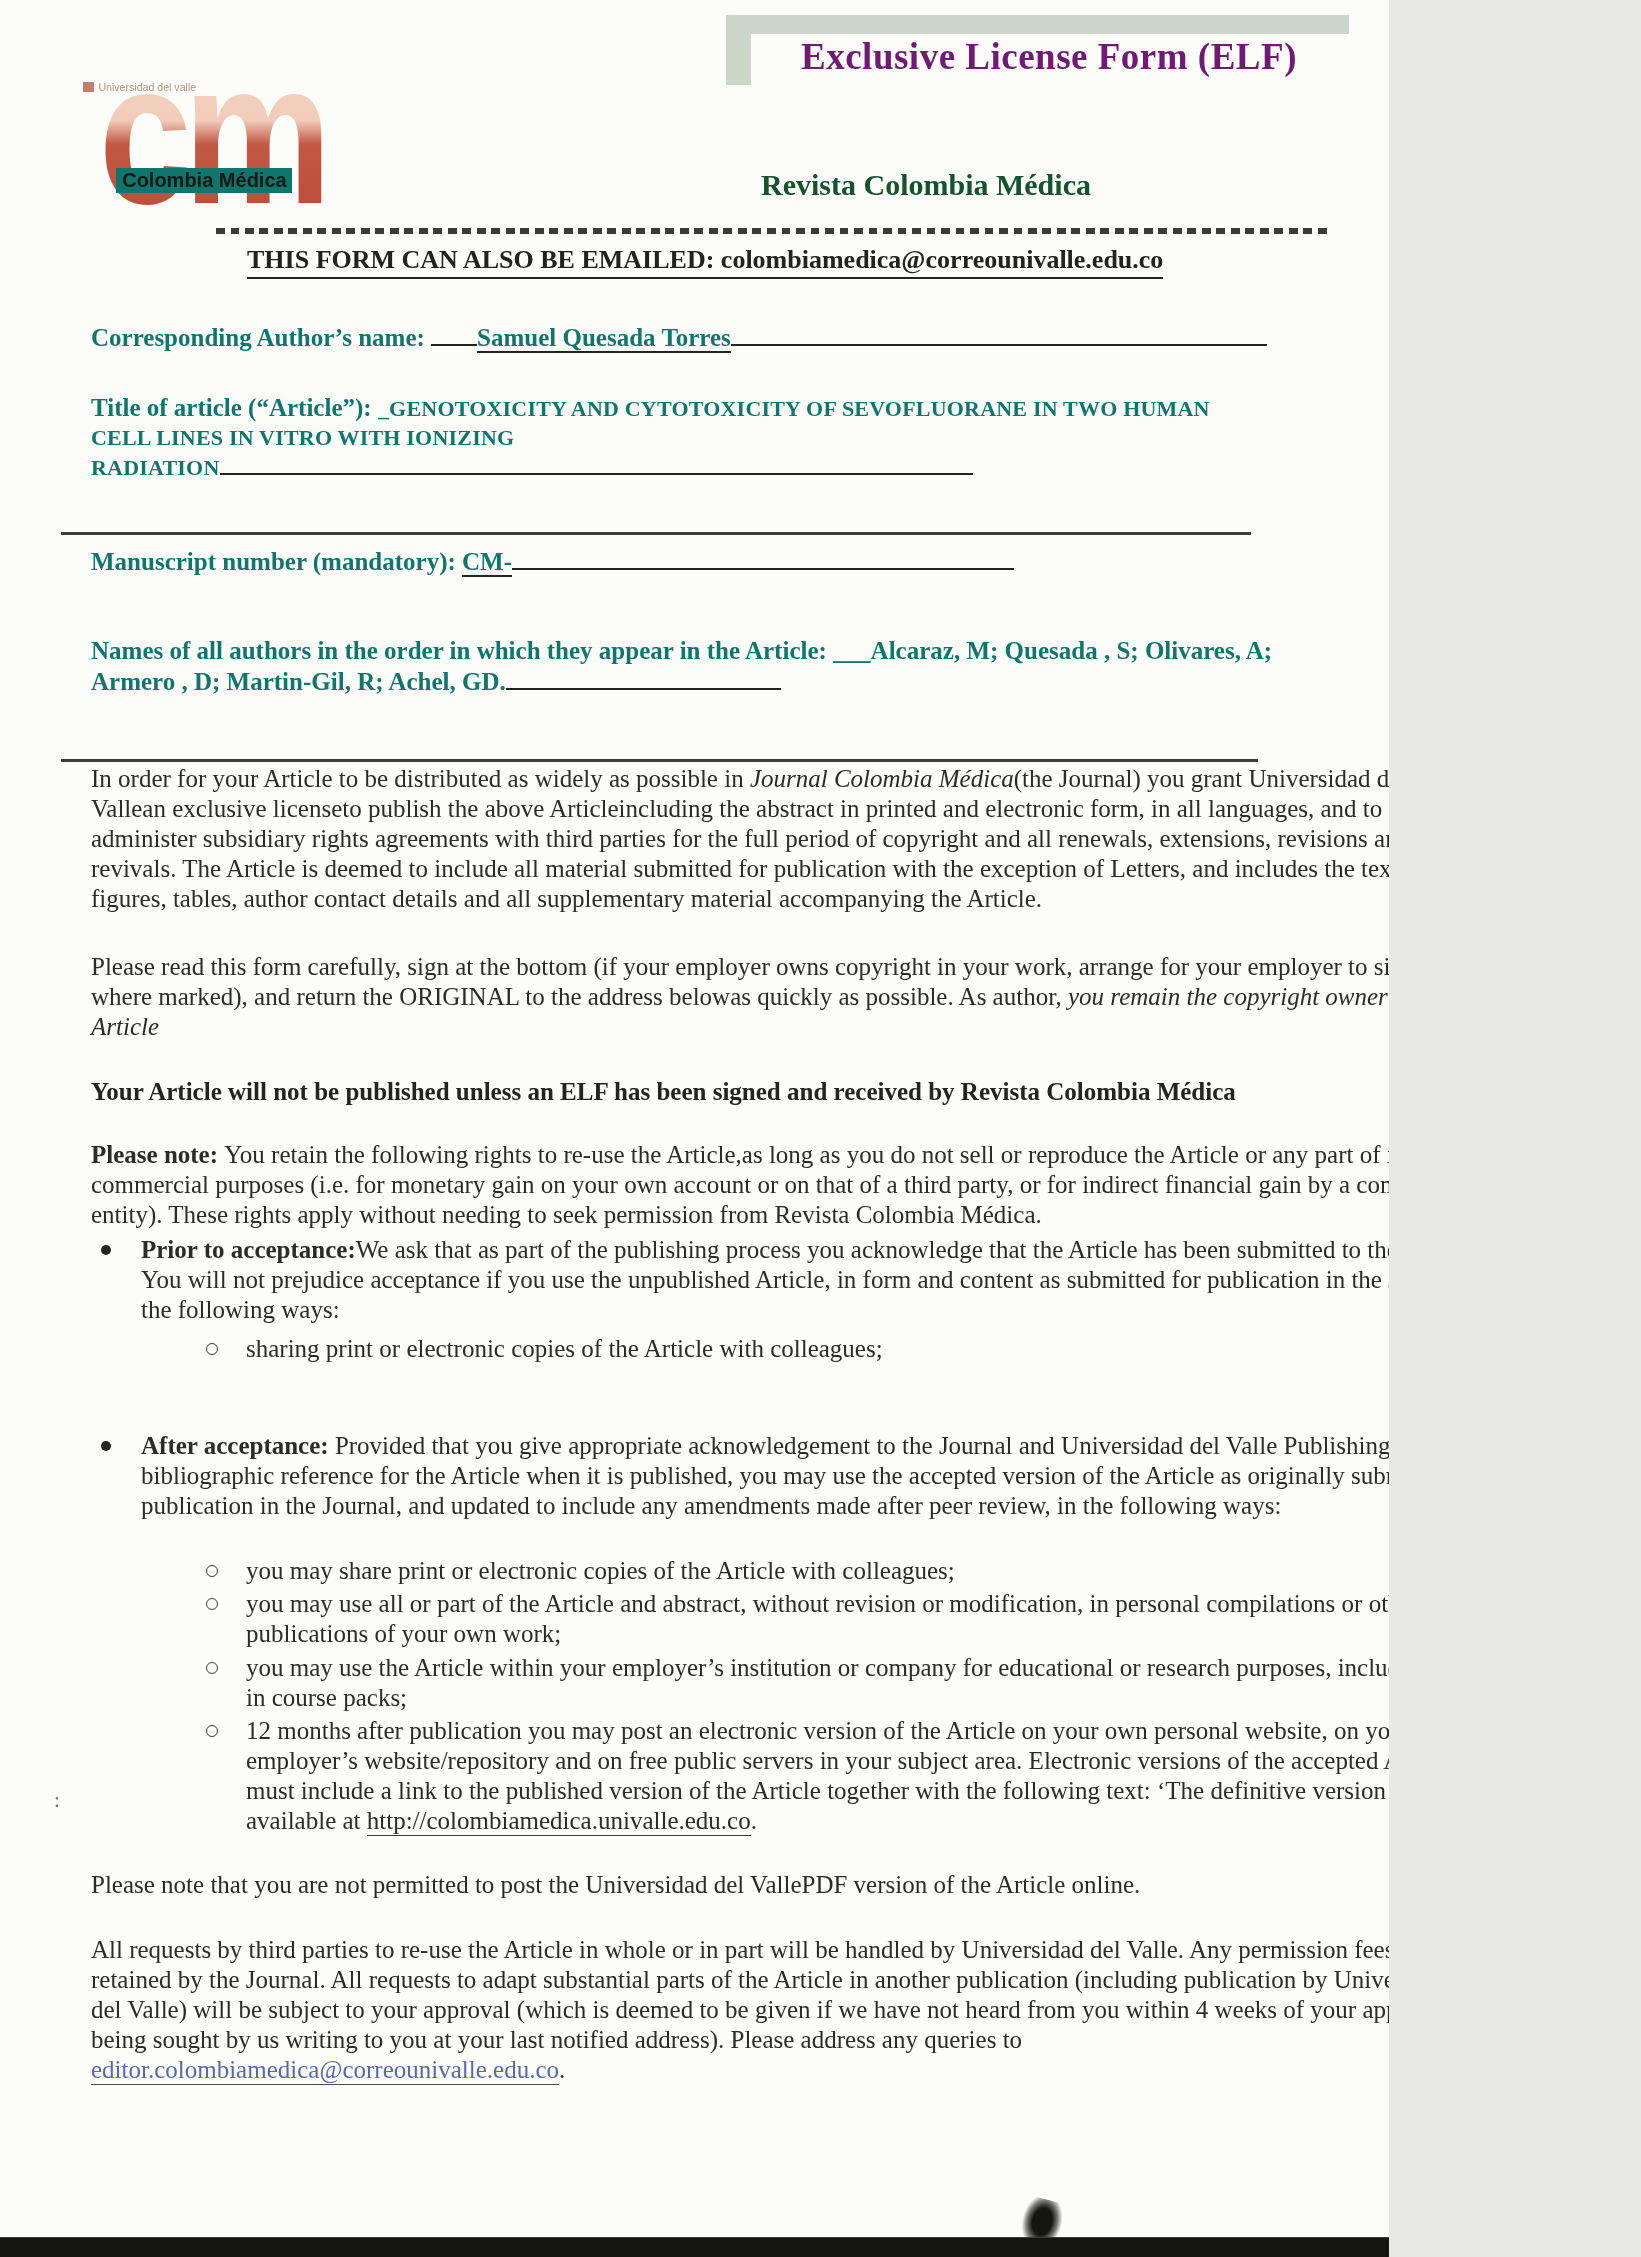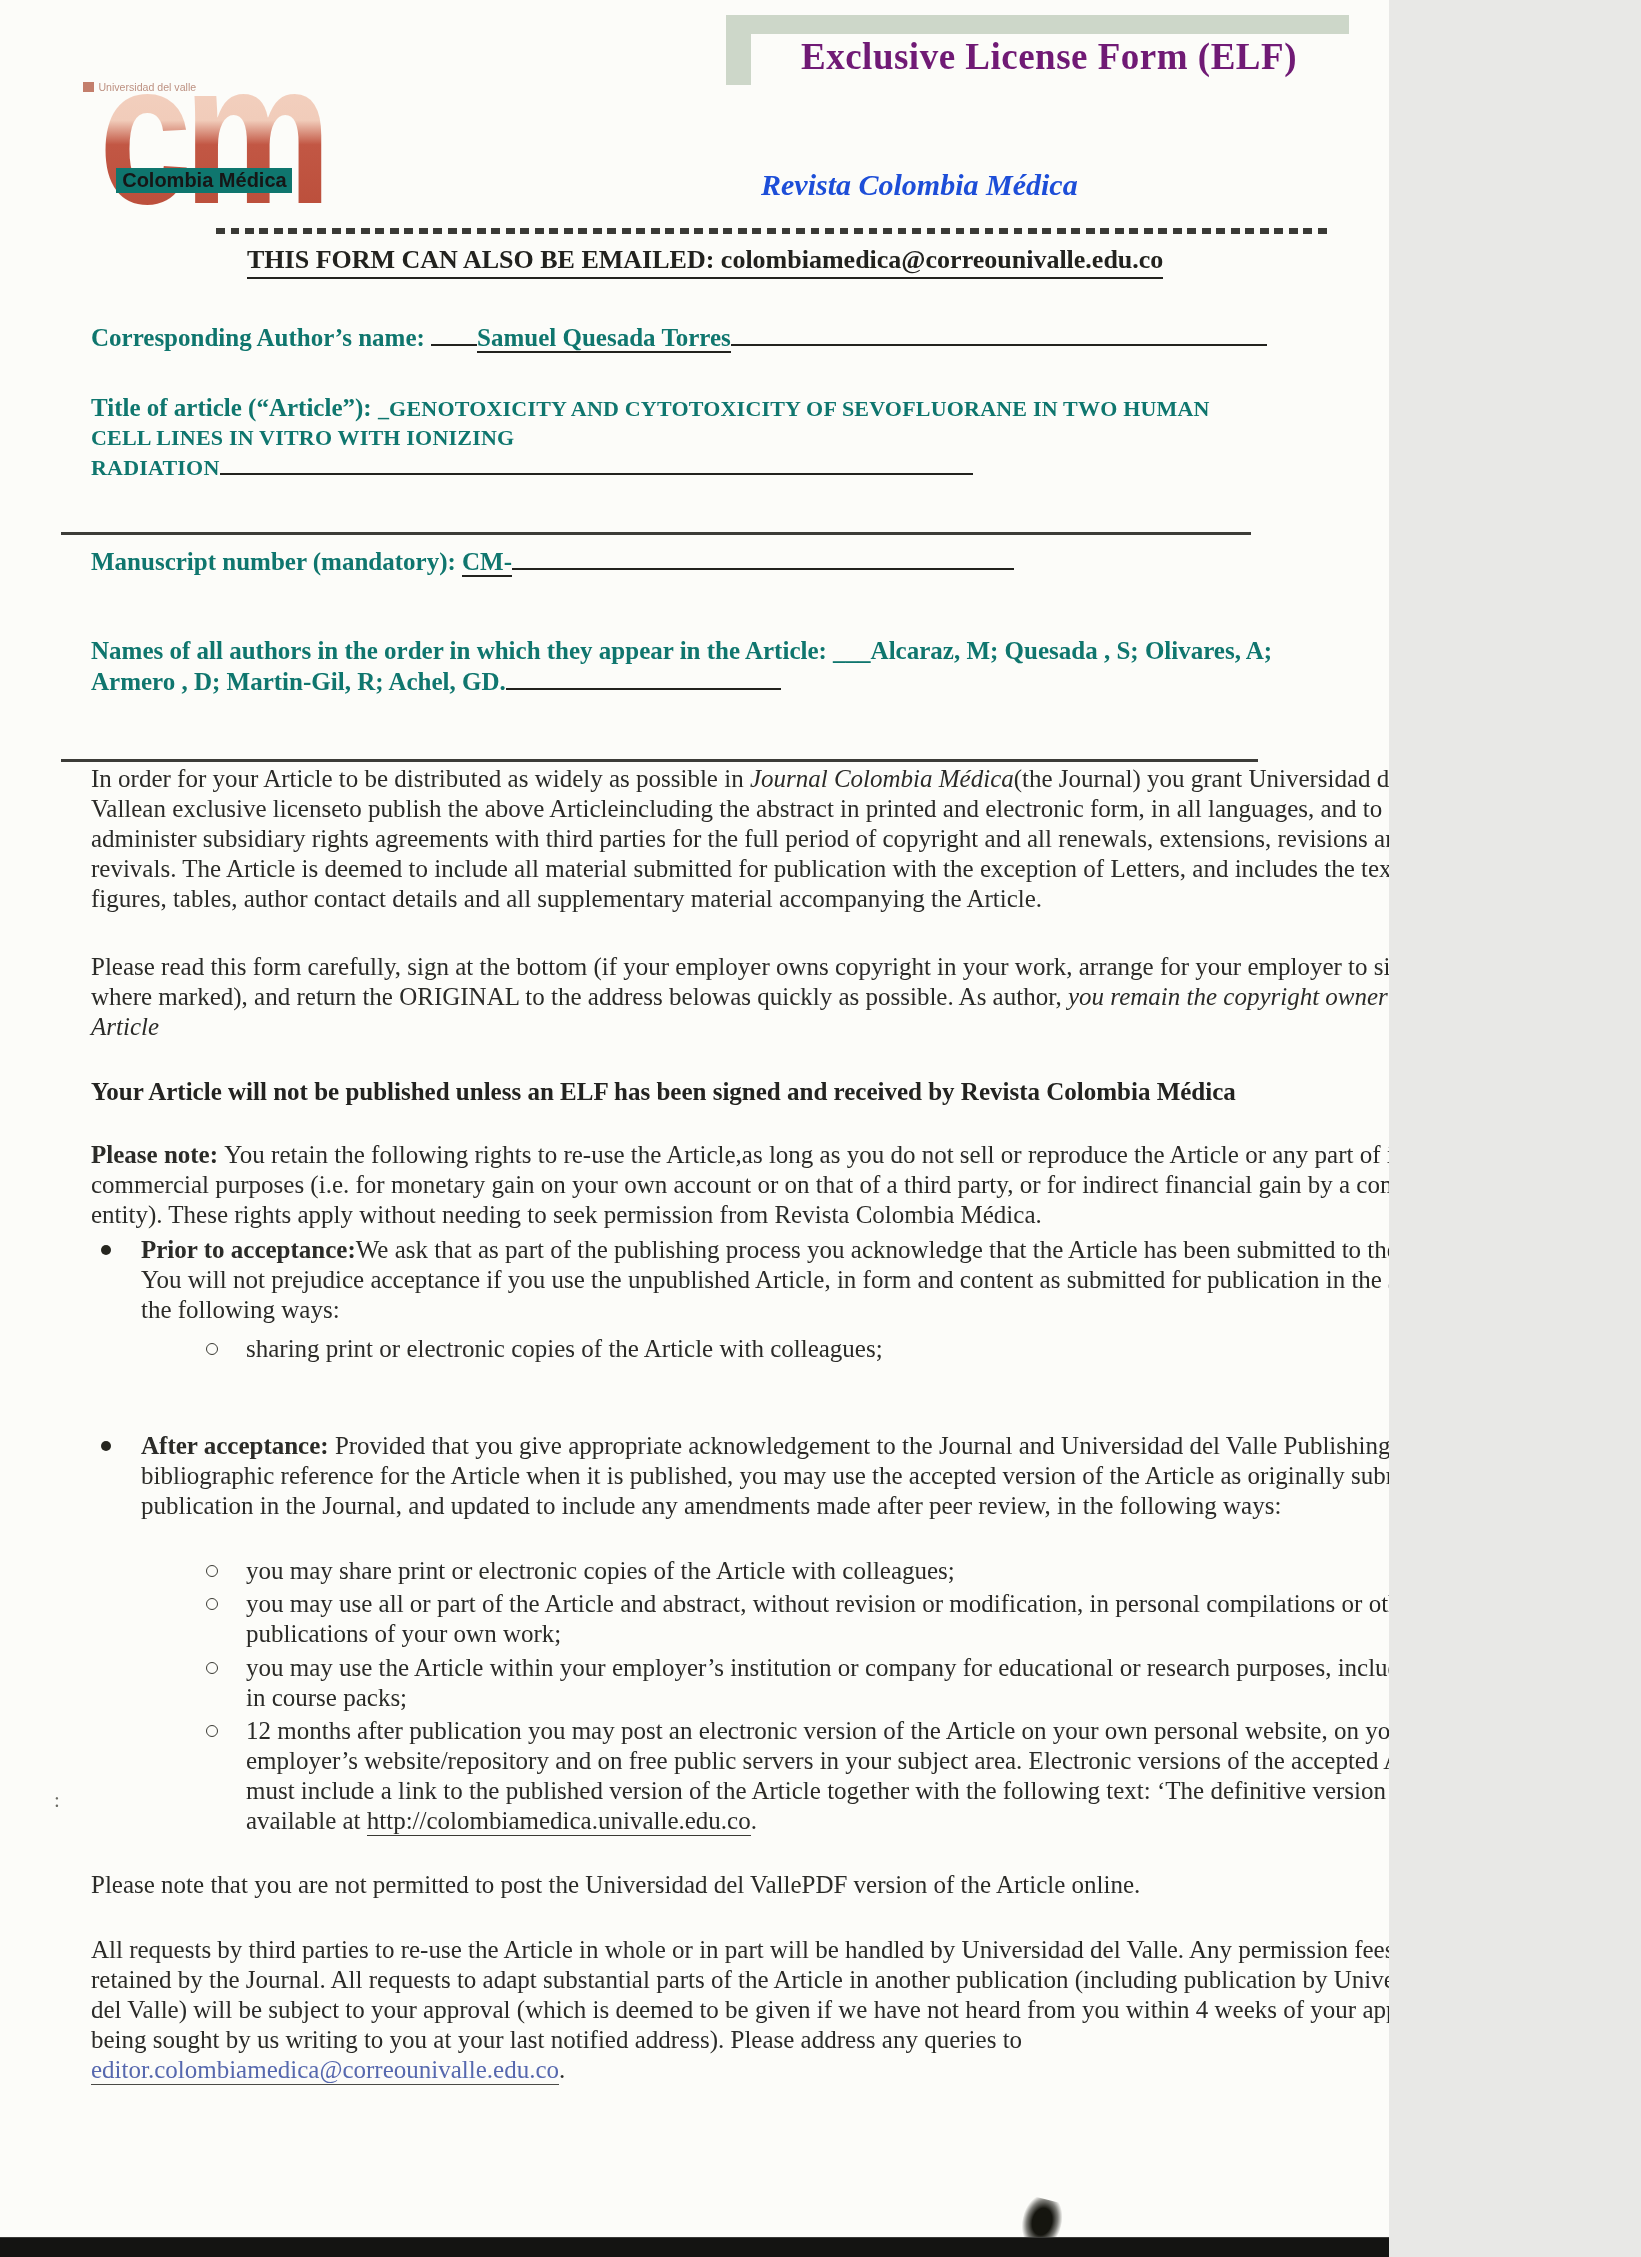--- a/index.html
+++ b/index.html
@@ -13,21 +13,21 @@
   .logo{position:absolute;left:99px;top:93px;width:246px;height:137px;}
   .cm{position:absolute;left:0;top:-62px;font-family:"Liberation Sans",sans-serif;font-weight:bold;
       font-size:203px;line-height:1;letter-spacing:-9.7px;transform:scaleX(.82);transform-origin:left;
       background:linear-gradient(180deg,#f5d6c6 0%,#f1ccba 44%,#c25744 56%,#b94c38 100%);
       -webkit-background-clip:text;background-clip:text;color:transparent;}
   .logo-label{position:absolute;left:17.4px;top:75px;background:#0f766e;padding:1px 5.8px;
       font-family:"Liberation Sans",sans-serif;font-weight:bold;font-size:20px;color:#161616;white-space:nowrap;}
   .band-h{position:absolute;left:726px;top:15.4px;width:623px;height:18.3px;background:#cdd7c9;}
   .band-v{position:absolute;left:726px;top:15.4px;width:25px;height:70px;background:#cdd7c9;}
   .form-title{position:absolute;left:801px;top:35px;font-size:37px;font-weight:bold;color:#701a75;letter-spacing:0.5px;white-space:nowrap;}
-  .journal-title{position:absolute;left:761px;top:168px;font-size:30px;font-weight:bold;color:#1d4ed8;white-space:nowrap;font-style:italic;}
+  .journal-title{position:absolute;left:761px;top:168px;font-size:30px;font-weight:bold;color:#14532d;white-space:nowrap;}
   .dash{position:absolute;left:216px;top:228px;width:1115px;height:5.8px;
         background:repeating-linear-gradient(90deg,#3a3a36 0 8.7px,transparent 8.7px 14.5px);}
   .mail{position:absolute;left:247px;top:245px;font-size:26px;font-weight:bold;color:#22221e;
         border-bottom:2.9px solid #22221e;padding-bottom:1.9px;white-space:nowrap;}
 
   
   .row{position:absolute;left:91px;width:1448px;font-size:25px;line-height:31px;font-weight:bold;color:#0f766e;}
   .row.title-row{line-height:28px;width:1448px;}
   .caps{font-size:22px;letter-spacing:0.2px;}
 

